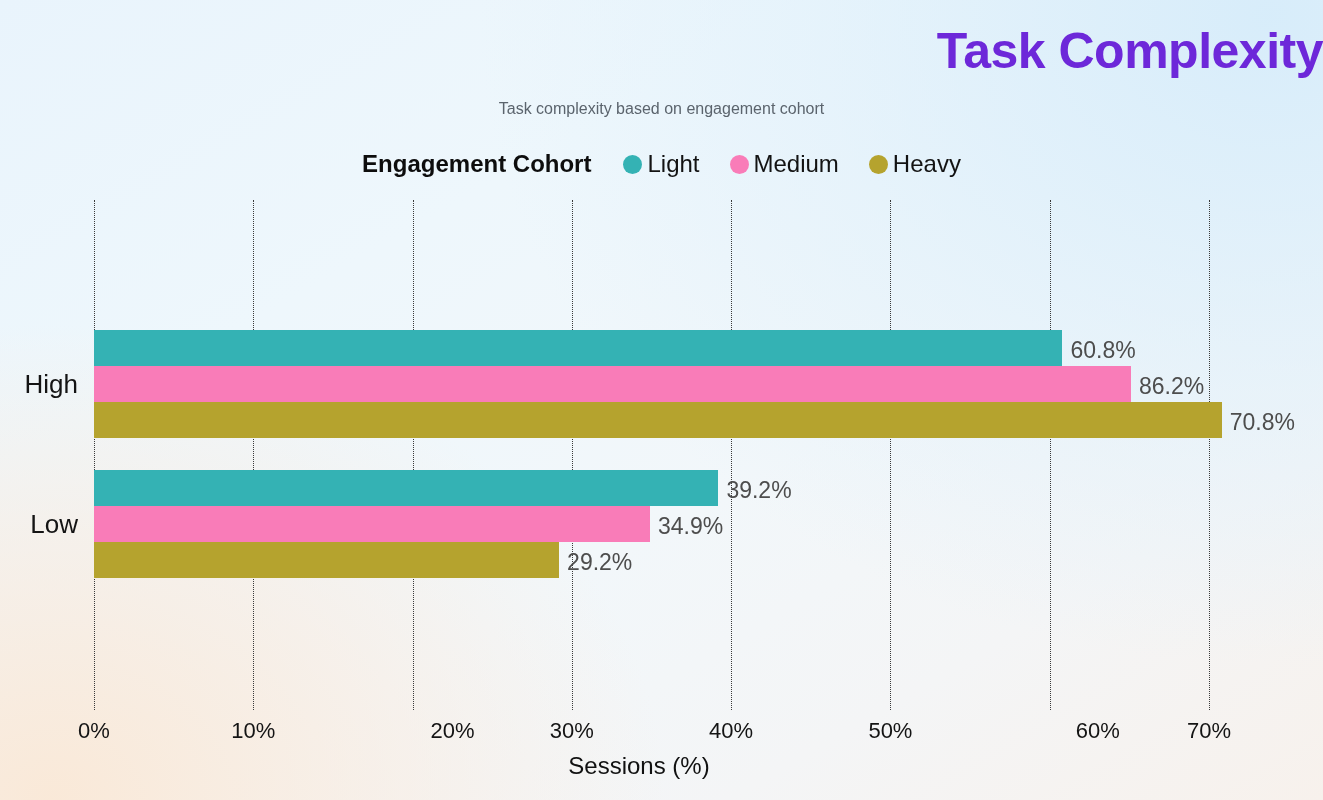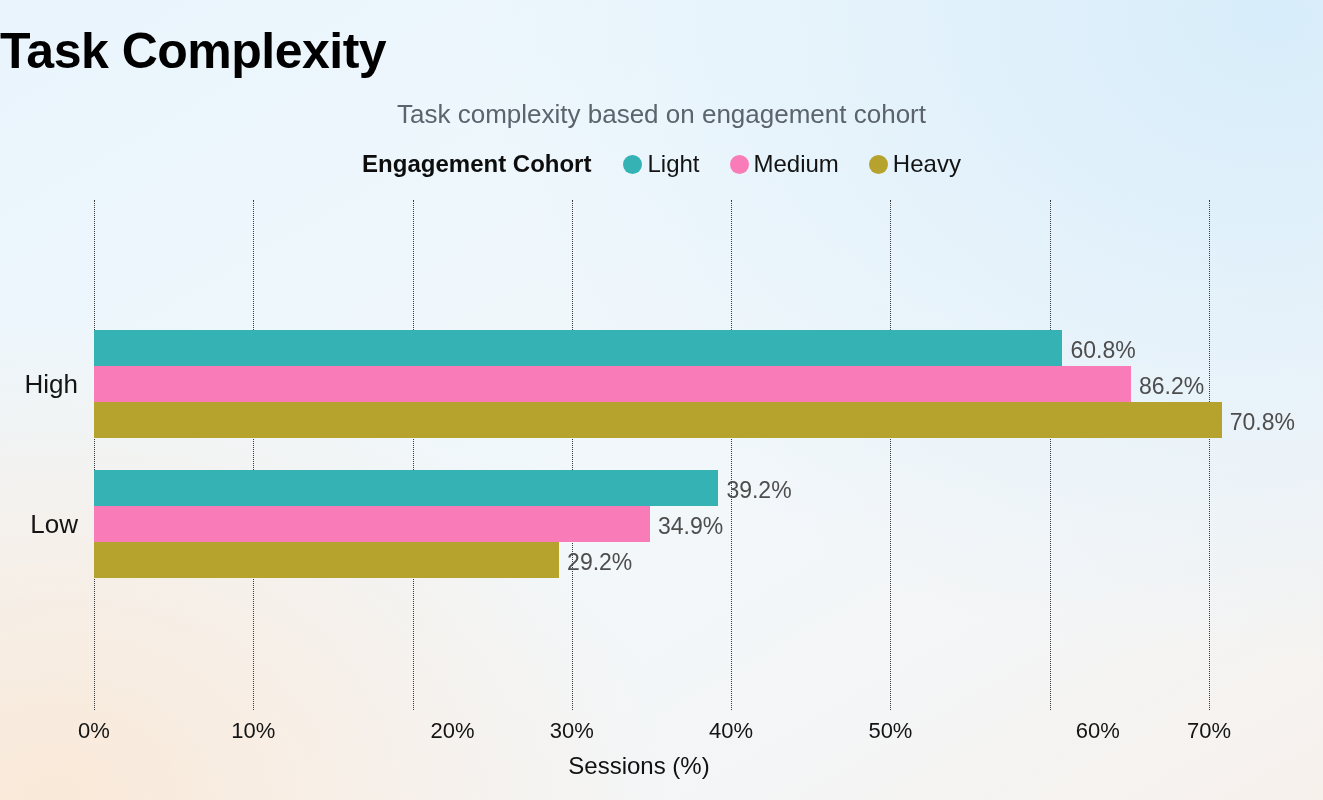--- a/index.html
+++ b/index.html
@@ -22,34 +22,34 @@
     width: 1323px;
     height: 800px;
   }
 
   
   .title {
     position: absolute;
     top: 24px;
     left: 0;
     width: 1323px;
-    text-align: left;
+    text-align: right;
     font-size: 50px;
     font-weight: bold;
-    color: #000000;
+    color: #6d28d9;
     letter-spacing: -0.5px;
     line-height: 1.1;
   }
   .subtitle {
     position: absolute;
     top: 99px;
     left: 0;
     width: 1323px;
     text-align: center;
-    font-size: 26px;
+    font-size: 16px;
     color: #5b646d;
     line-height: 1.2;
   }
 
   
   .legend {
     position: absolute;
     top: 150px;
     left: 0;
     width: 1323px;

